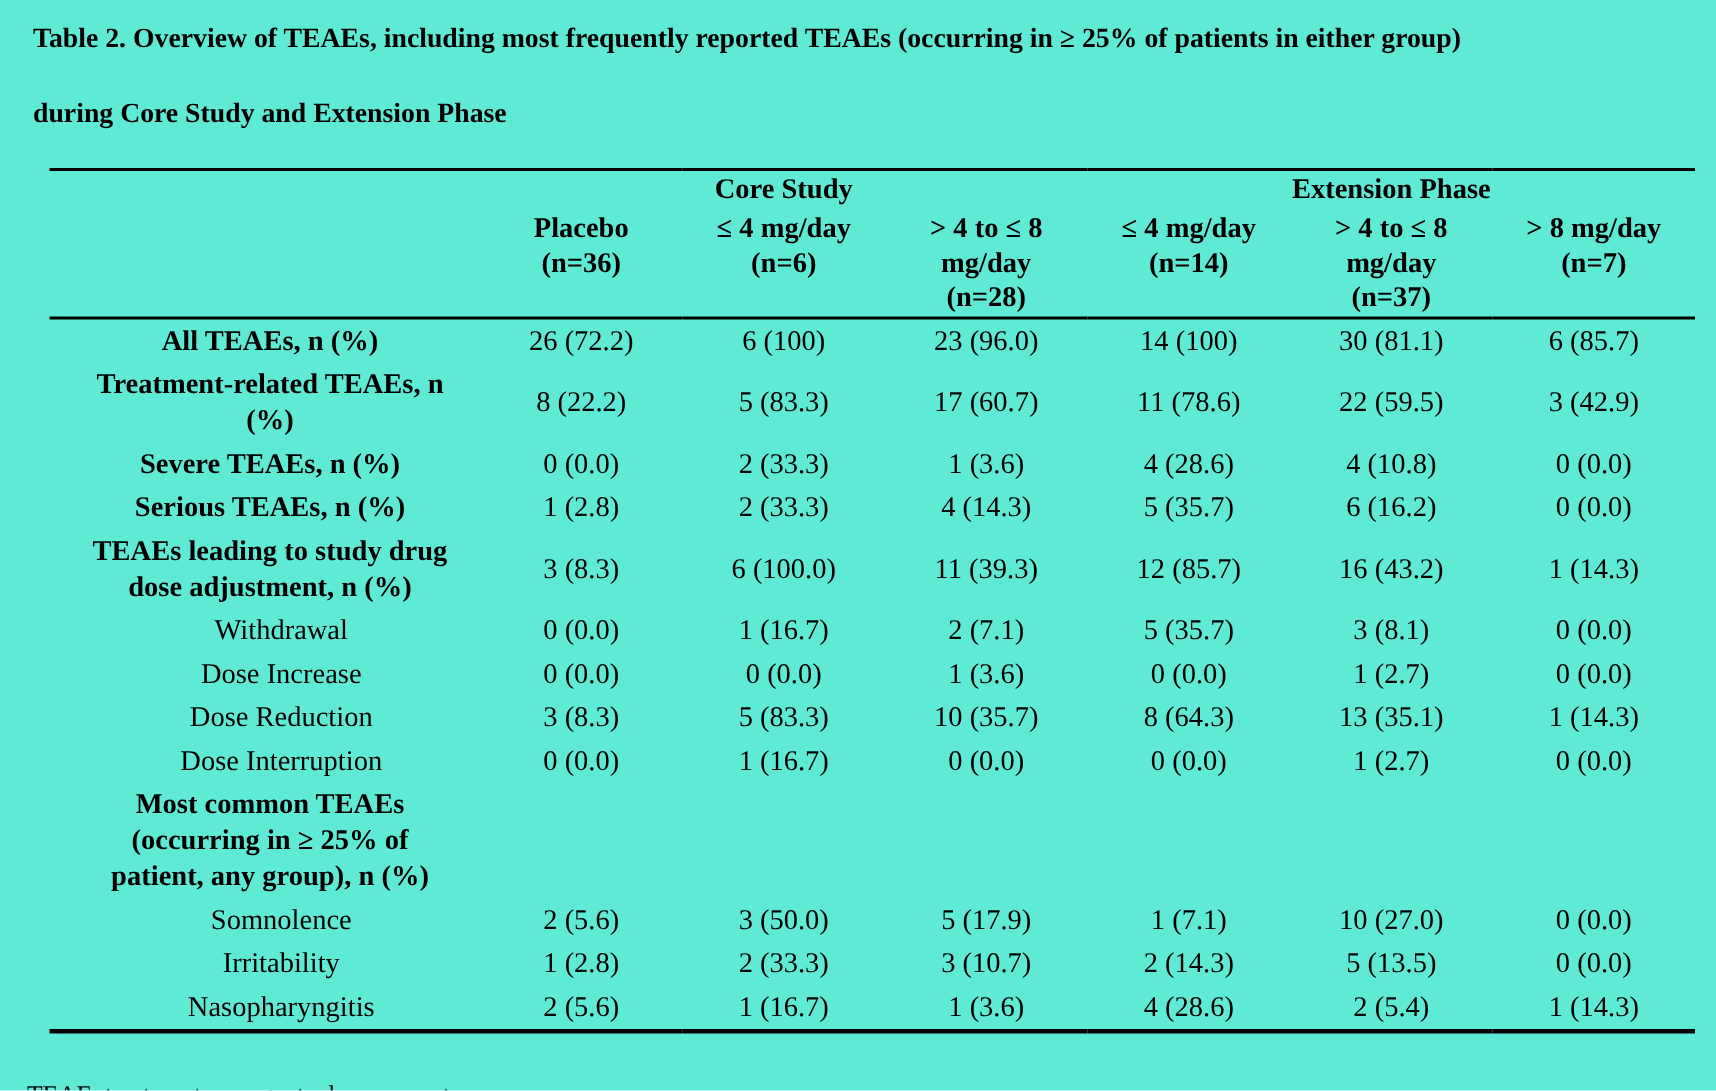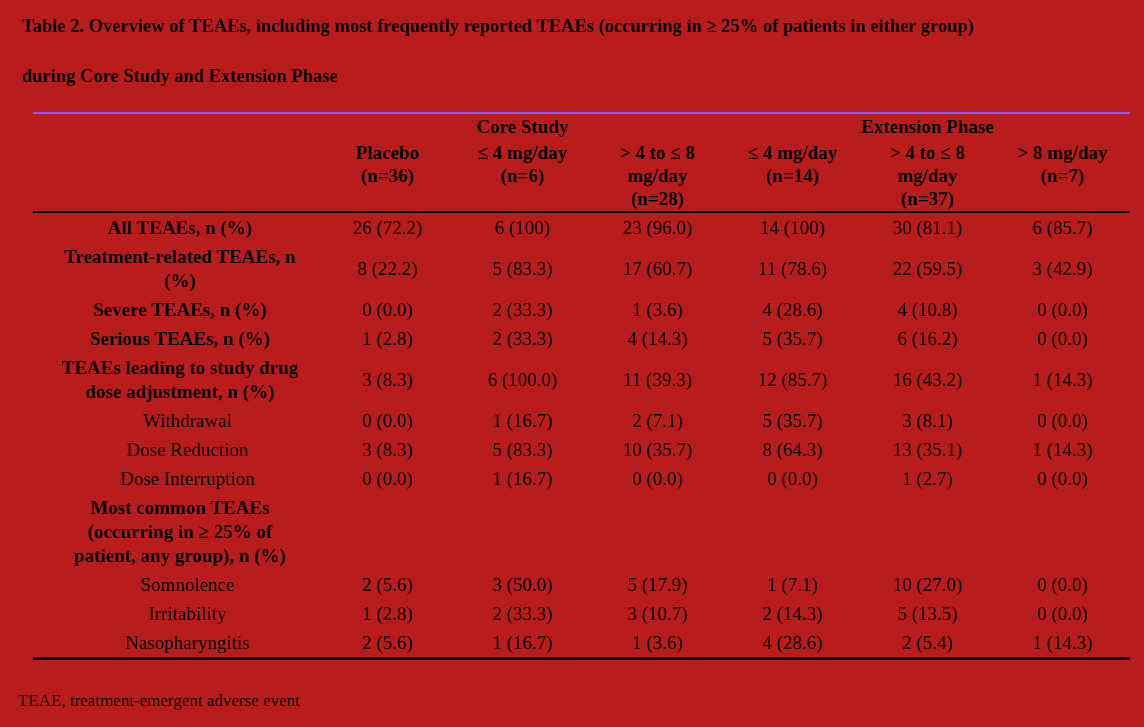--- a/index.html
+++ b/index.html
@@ -6,37 +6,37 @@
   html, body {
     margin: 0; padding: 0;
     background: #ffffff;
     color: #000000;
     font-family: "Liberation Serif", "DejaVu Serif", serif;
   }
   .page {
     position: relative;
     width: 1144px;
     height: 727px;
-    background: #b91c1c;
+    background: #5eead4;
     overflow: hidden;
   }
   .doc-title {
     margin: 14px 28px 0 22px;
     font-weight: bold;
     font-size: 18.5px;
   }
   .title-line { line-height: 24px; white-space: nowrap; }
   .title-line.line2 { margin-top: 26px; }
 
   table.teae {
     border-collapse: collapse;
     table-layout: fixed;
     width: 1097px;
     margin: 24px 0 0 33px;
-    border-top: 2px solid #8b5cf6;
+    border-top: 2px solid #000000;
     border-bottom: 3px solid #000;
     font-size: 19px;
   }
   thead th, thead td {
     font-weight: bold;
     text-align: center;
     vertical-align: top;
     white-space: pre-line;
   }
   tr.group-row th { line-height: 24px; padding: 1px 0 0 0; }
@@ -158,20 +158,29 @@
         <tr>
           <td class="row-label sub">Withdrawal</td>
           <td class="cell">0 (0.0)</td>
           <td class="cell">1 (16.7)</td>
           <td class="cell">2 (7.1)</td>
           <td class="cell">5 (35.7)</td>
           <td class="cell">3 (8.1)</td>
           <td class="cell">0 (0.0)</td>
         </tr>
         <tr>
+          <td class="row-label sub">Dose Increase</td>
+          <td class="cell">0 (0.0)</td>
+          <td class="cell">0 (0.0)</td>
+          <td class="cell">1 (3.6)</td>
+          <td class="cell">0 (0.0)</td>
+          <td class="cell">1 (2.7)</td>
+          <td class="cell">0 (0.0)</td>
+        </tr>
+        <tr>
           <td class="row-label sub">Dose Reduction</td>
           <td class="cell">3 (8.3)</td>
           <td class="cell">5 (83.3)</td>
           <td class="cell">10 (35.7)</td>
           <td class="cell">8 (64.3)</td>
           <td class="cell">13 (35.1)</td>
           <td class="cell">1 (14.3)</td>
         </tr>
         <tr>
           <td class="row-label sub">Dose Interruption</td>

